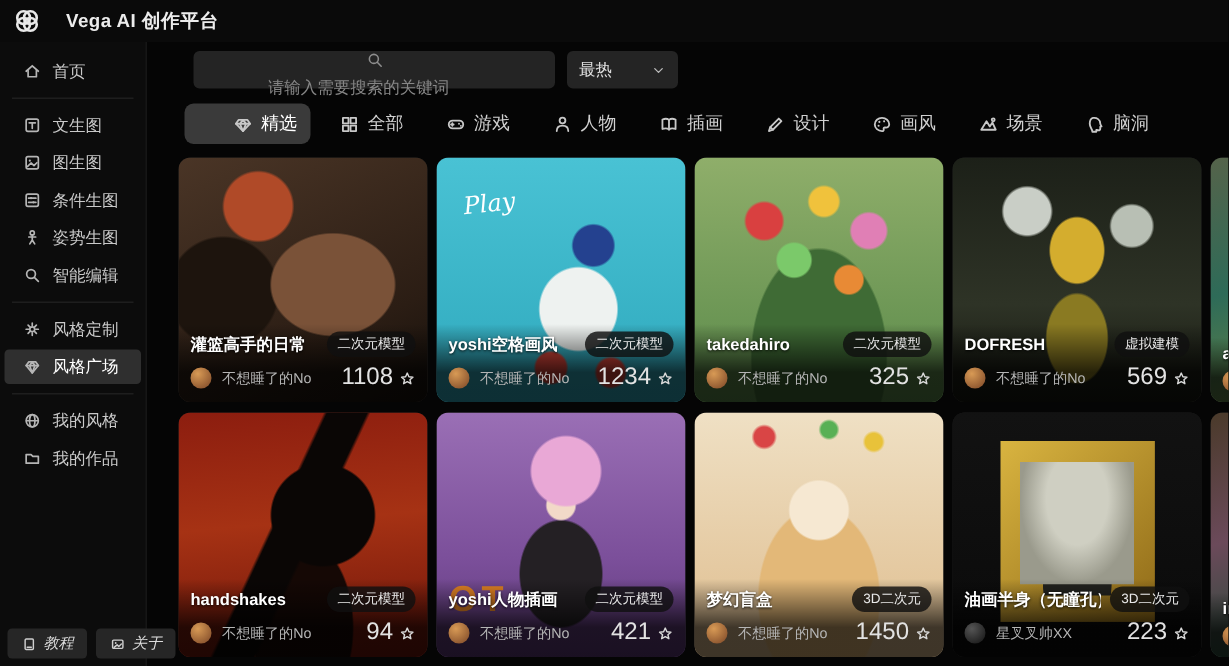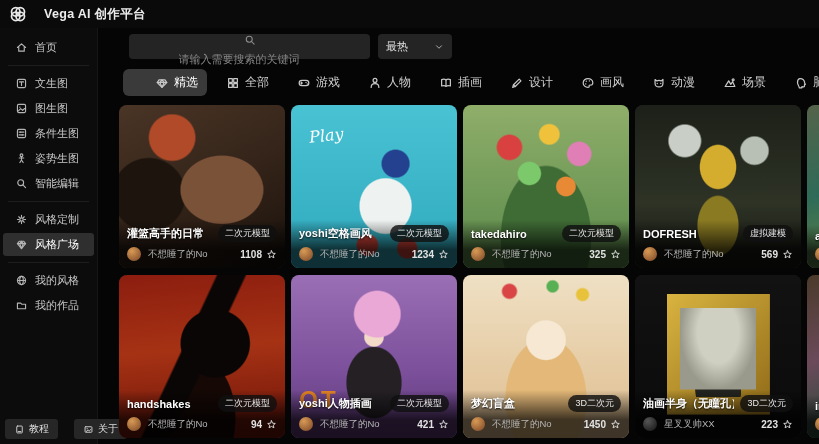--- a/index.html
+++ b/index.html
@@ -13,21 +13,21 @@
   .app-title{font-size:12.5px;font-weight:bold;color:#ececec;letter-spacing:.3px;}
 
   
   .sidebar{position:absolute;top:28px;left:0;bottom:0;width:98px;background:#0c0c0c;
            border-right:1px solid #161616;padding-top:6px;box-sizing:border-box;}
   .nav-item{display:flex;align-items:center;gap:7px;height:23px;padding-left:12px;margin:2px 3px;
             color:#c9c9c9;font-size:11px;border-radius:3px;cursor:pointer;white-space:nowrap;}
   .nav-item.active{background:#2f2f2f;color:#fff;}
   .nav-item [data-icon] svg{width:13px;height:13px;color:#b5b5b5;display:block;}
   .sep{height:1px;background:#1e1e1e;margin:6px 8px;}
-  .sidebar-footer{position:absolute;bottom:5px;left:5px;display:flex;gap:16px;}
+  .sidebar-footer{position:absolute;bottom:5px;left:5px;display:flex;gap:6px;font-style:italic;}
   .foot-btn{display:flex;align-items:center;gap:4px;background:#262626;border-radius:3px;
             padding:3px 9px;font-size:10px;color:#ddd;cursor:pointer;white-space:nowrap;}
   .foot-btn [data-icon] svg{width:11px;height:11px;color:#cfcfcf;display:block;}
 
   
   .main{position:absolute;left:114px;top:28px;right:0;bottom:0;overflow:hidden;padding:4px 0 0 5px;}
   .search-row{display:flex;gap:8px;margin:2px 0 10px 10px;}
   .search-box{display:flex;align-items:center;gap:6px;width:225px;height:25px;background:#242424;
               border-radius:4px;padding:0 8px;flex-direction:column;}
   .search-box [data-icon] svg{width:12px;height:12px;color:#8d8d8d;display:block;}
@@ -57,21 +57,21 @@
          text-shadow:0 1px 2px rgba(0,0,0,.9);}
   .badge{background:rgba(16,16,16,.82);border-radius:9px;padding:2px 7px;font-size:9px;color:#e8e8e8;
          white-space:nowrap;flex:none;}
   .badge:empty{display:none;}
   .author{display:flex;align-items:center;gap:7px;min-width:0;}
   .avatar{width:14px;height:14px;border-radius:50%;flex:none;
           background:radial-gradient(circle at 35% 30%,#d89a55,#7a4526);}
   .idx-8 .avatar{background:radial-gradient(circle at 35% 30%,#555,#111);}
   .author-name{font-size:9.5px;color:#b5b5b5;white-space:nowrap;overflow:hidden;}
   .meta-right{display:flex;align-items:center;gap:4px;flex:none;}
-  .count{font-size:10px;color:#e2e2e2;font-weight:bold;}
+  .count{font-size:16px;color:#e2e2e2;}
   .count:empty{display:none;}
   .star svg{width:11px;height:11px;color:#d8d8d8;display:block;}
 
   
   .idx-0 .art{background:
     radial-gradient(circle at 32% 20%, #b04a28 0 13%, transparent 14%),
     radial-gradient(ellipse at 62% 52%, #7a5238 0 28%, transparent 29%),
     radial-gradient(circle at 18% 55%, #1d140d 0 22%, transparent 23%),
     linear-gradient(155deg,#4a3526,#2b1d14 70%,#15100b);}
   .idx-1 .art{background:
@@ -359,30 +359,20 @@
           <svg viewBox="0 0 16 16" fill="none" stroke="currentColor" stroke-width="1.4" stroke-linecap="round" stroke-linejoin="round">
             <path d="M8 3 C11 3 13.5 5 13.5 7.8 C13.5 10 12 10.5 10.5 10.3 C9.5 10.2 9 10.8 9.3 11.7 C9.6 12.7 8.8 13 8 13 C5 13 2.5 10.8 2.5 8 C2.5 5 5 3 8 3 Z"></path>
             <circle cx="6" cy="6" r="0.8" fill="currentColor" stroke="none"></circle>
             <circle cx="9.6" cy="5.6" r="0.8" fill="currentColor" stroke="none"></circle>
             <circle cx="5.4" cy="9" r="0.8" fill="currentColor" stroke="none"></circle>
           </svg>
         </span>
         <span>画风</span>
       </div>
 
-      <div class="tab idx-7">
-        <span data-icon="cat-face">
-          <svg viewBox="0 0 16 16" fill="none" stroke="currentColor" stroke-width="1.4" stroke-linecap="round" stroke-linejoin="round">
-            <path d="M3.5 4 L5.5 5.6 C7 4.9 9 4.9 10.5 5.6 L12.5 4 V8.5 C12.5 11 10.5 12.5 8 12.5 C5.5 12.5 3.5 11 3.5 8.5 Z"></path>
-            <circle cx="6" cy="8.5" r="0.8" fill="currentColor" stroke="none"></circle>
-            <circle cx="10" cy="8.5" r="0.8" fill="currentColor" stroke="none"></circle>
-          </svg>
-        </span>
-        <span>动漫</span>
-      </div>
 
       <div class="tab idx-8">
         <span data-icon="mountains">
           <svg viewBox="0 0 16 16" fill="none" stroke="currentColor" stroke-width="1.4" stroke-linecap="round" stroke-linejoin="round">
             <path d="M2.5 12 L6.5 5.5 L9 9.5 L11 6.5 L13.5 12 Z"></path>
             <circle cx="11.6" cy="4.4" r="1.1"></circle>
           </svg>
         </span>
         <span>场景</span>
       </div>

